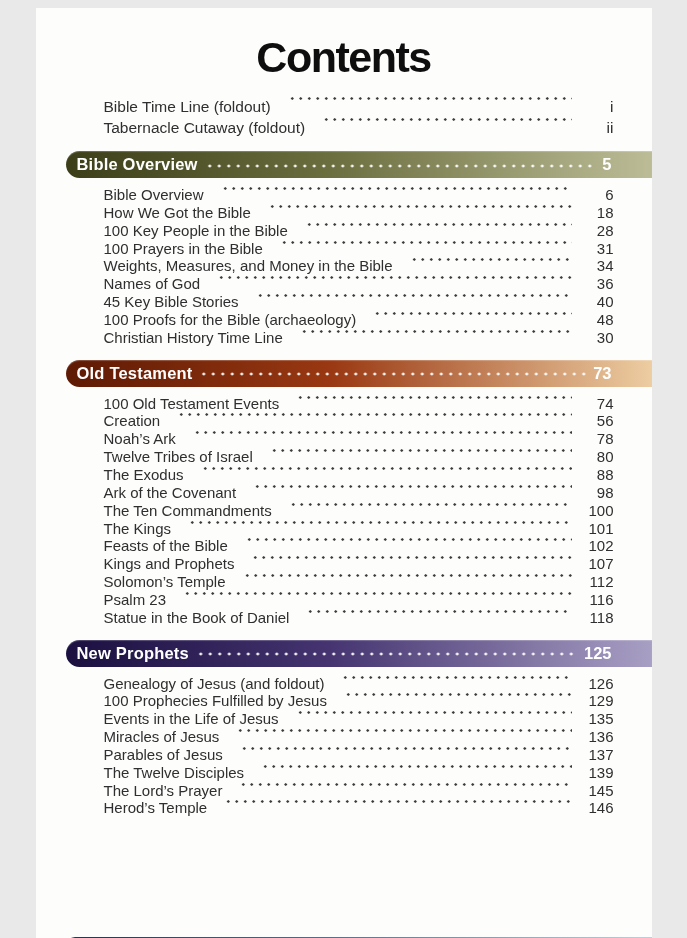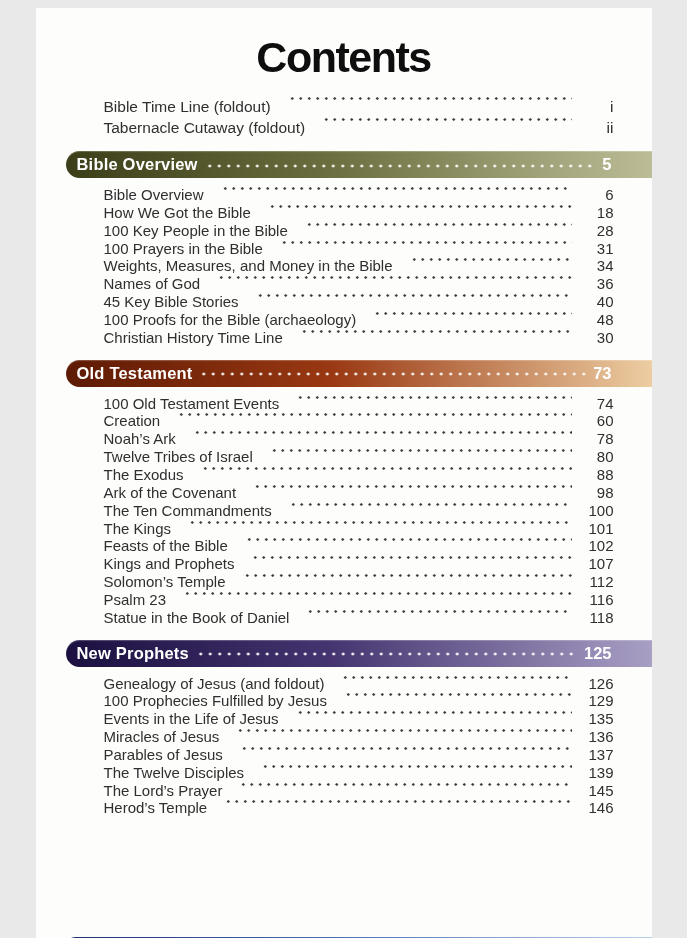--- a/index.html
+++ b/index.html
@@ -129,21 +129,21 @@
     </div>
     <div class="section-items">
           <div class="toc-row">
     <span class="toc-label">100 Old Testament Events</span>
     <span class="dots"></span>
     <span class="toc-page">74</span>
   </div>
           <div class="toc-row">
     <span class="toc-label">Creation</span>
     <span class="dots"></span>
-    <span class="toc-page">60</span>
+    <span class="toc-page">56</span>
   </div>
           <div class="toc-row">
     <span class="toc-label">Noah’s Ark</span>
     <span class="dots"></span>
     <span class="toc-page">78</span>
   </div>
           <div class="toc-row">
     <span class="toc-label">Twelve Tribes of Israel</span>
     <span class="dots"></span>
     <span class="toc-page">80</span>

